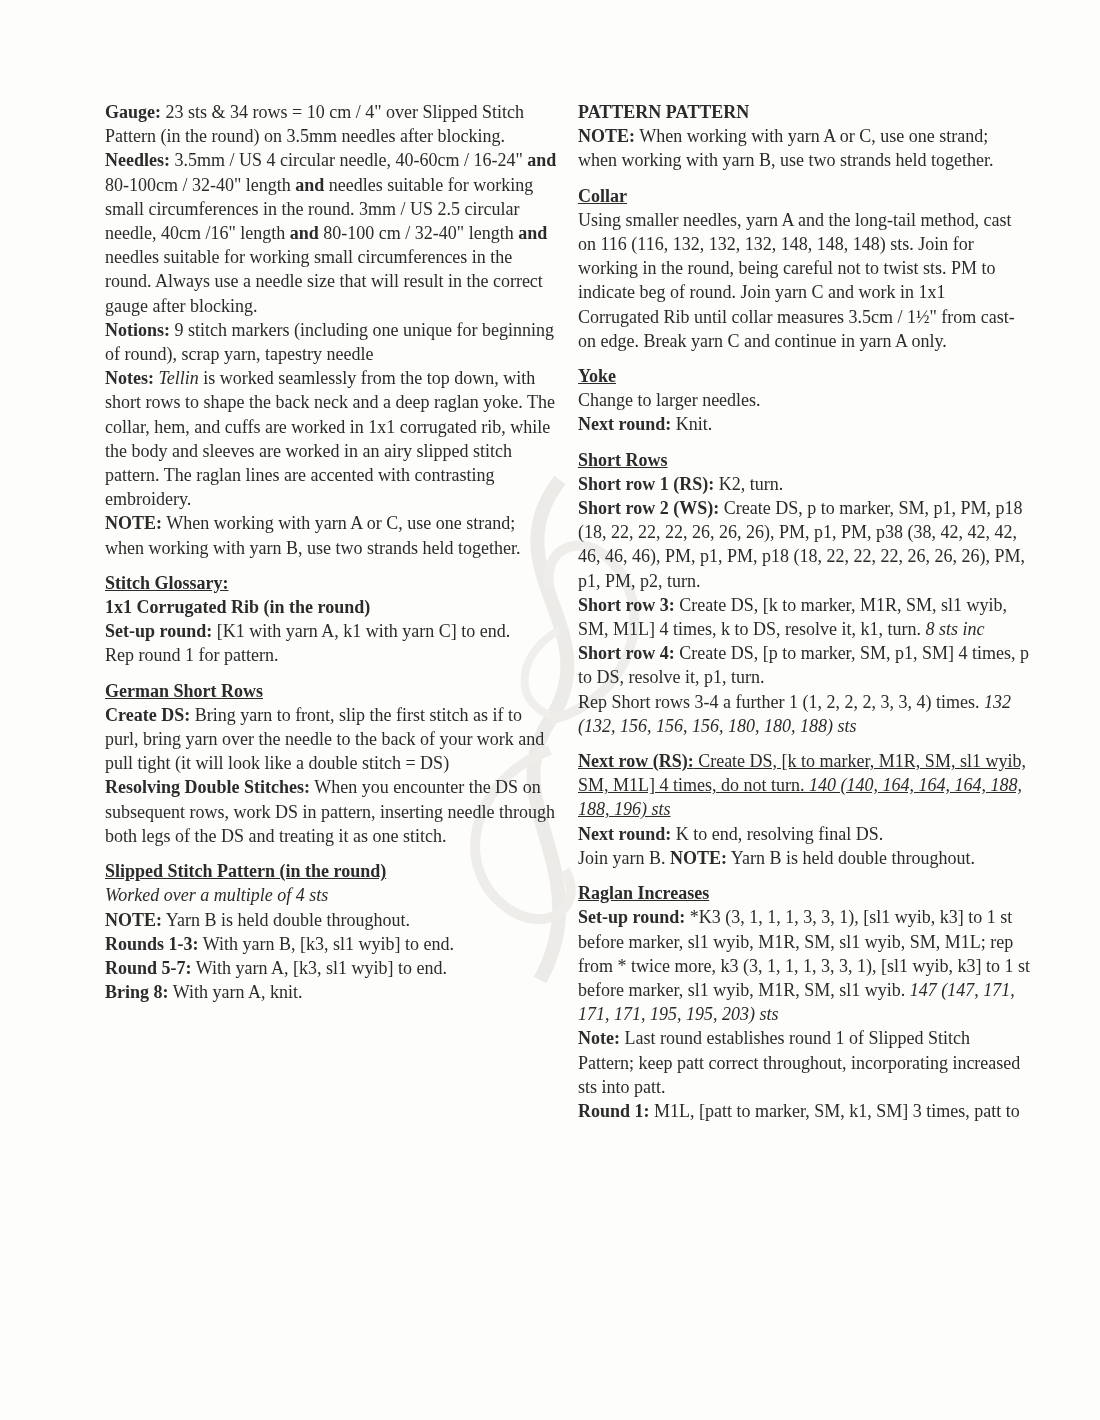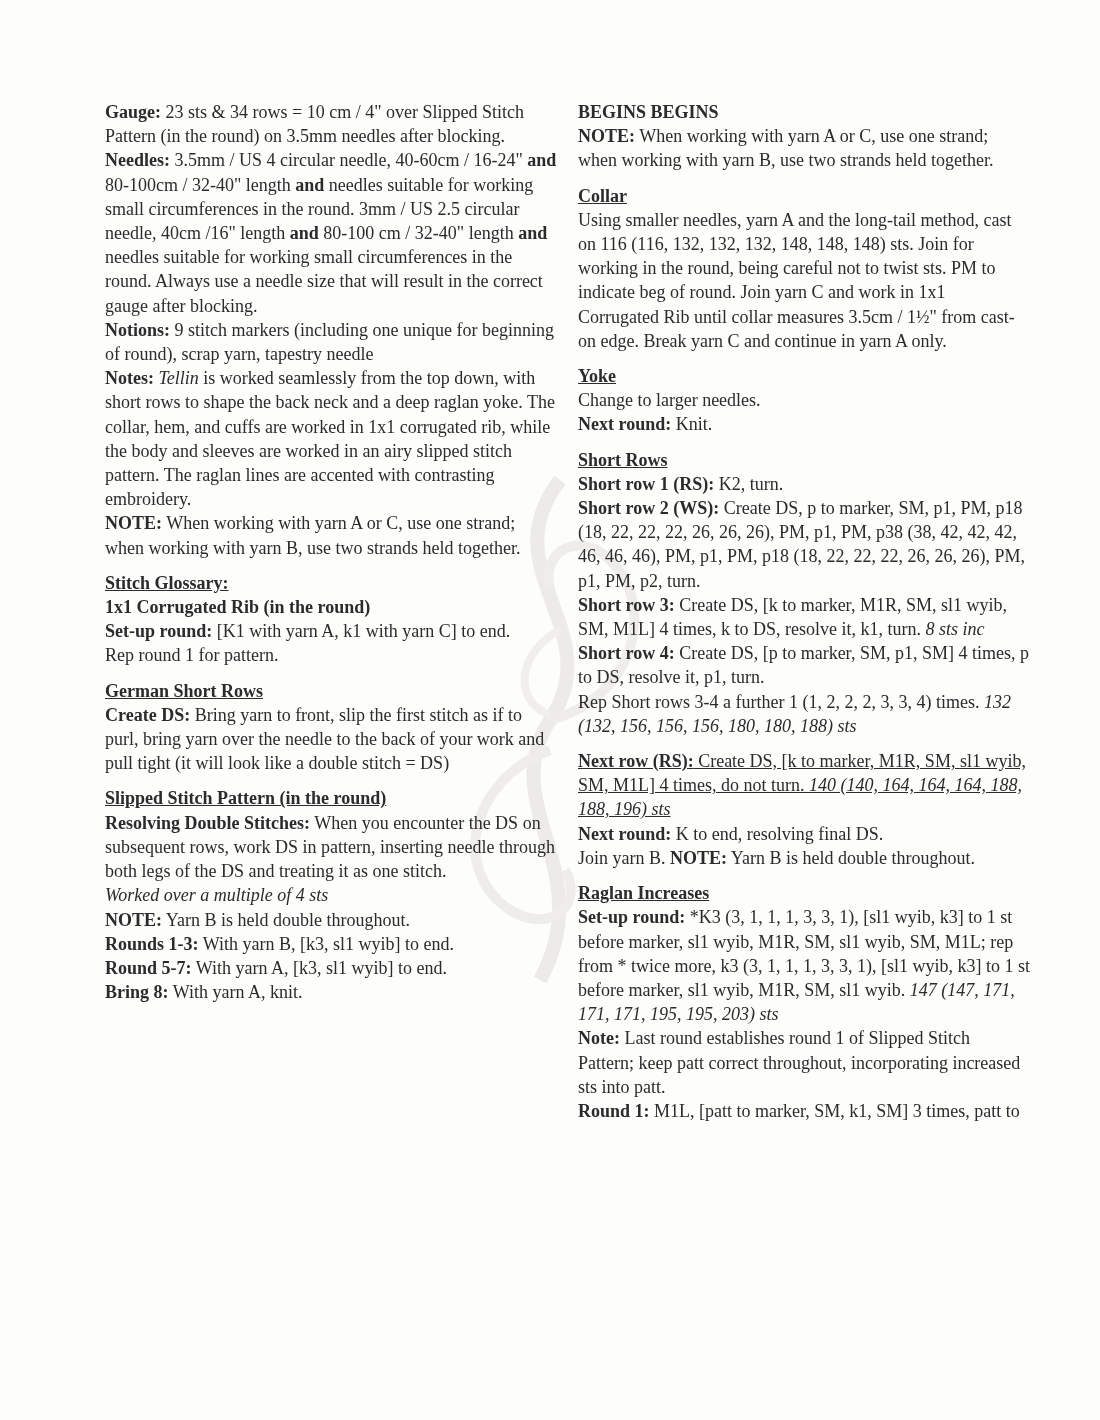--- a/index.html
+++ b/index.html
@@ -59,31 +59,31 @@
       <p class="para"><span class="b">Needles:</span><span> 3.5mm / US 4 circular needle, 40-60cm / 16-24" </span><span class="b">and</span><span> 80-100cm / 32-40" length </span><span class="b">and</span><span> needles suitable for working small circumferences in the round. 3mm / US 2.5 circular needle, 40cm /16" length </span><span class="b">and</span><span> 80-100 cm / 32-40" length </span><span class="b">and</span><span> needles suitable for working small circumferences in the round. Always use a needle size that will result in the correct gauge after blocking.</span></p>
       <p class="para"><span class="b">Notions:</span><span> 9 stitch markers (including one unique for beginning of round), scrap yarn, tapestry needle</span></p>
       <p class="para"><span class="b">Notes:</span><span> </span><span class="i">Tellin</span><span> is worked seamlessly from the top down, with short rows to shape the back neck and a deep raglan yoke. The collar, hem, and cuffs are worked in 1x1 corrugated rib, while the body and sleeves are worked in an airy slipped stitch pattern. The raglan lines are accented with contrasting embroidery.</span></p>
       <p class="para"><span class="b">NOTE:</span><span> When working with yarn A or C, use one strand; when working with yarn B, use two strands held together.</span></p>
       <p class="para gap"><span class="b">Stitch Glossary:</span></p>
       <p class="para"><span class="b">1x1 Corrugated Rib (in the round)</span></p>
       <p class="para"><span class="b">Set-up round:</span><span> [K1 with yarn A, k1 with yarn C] to end.</span></p>
       <p class="para"><span>Rep round 1 for pattern.</span></p>
       <p class="para gap"><span class="b">German Short Rows</span></p>
       <p class="para"><span class="b">Create DS:</span><span> Bring yarn to front, slip the first stitch as if to purl, bring yarn over the needle to the back of your work and pull tight (it will look like a double stitch = DS)</span></p>
+      <p class="para"><span class="b">Resolving Double Stitches:</span><span> When you encounter the DS on subsequent rows, work DS in pattern, inserting needle through both legs of the DS and treating it as one stitch.</span></p>
       <p class="para gap"><span class="b">Slipped Stitch Pattern (in the round)</span></p>
-      <p class="para"><span class="b">Resolving Double Stitches:</span><span> When you encounter the DS on subsequent rows, work DS in pattern, inserting needle through both legs of the DS and treating it as one stitch.</span></p>
       <p class="para"><span class="i">Worked over a multiple of 4 sts</span></p>
       <p class="para"><span class="b">NOTE:</span><span> Yarn B is held double throughout.</span></p>
       <p class="para"><span class="b">Rounds 1-3:</span><span> With yarn B, [k3, sl1 wyib] to end.</span></p>
       <p class="para"><span class="b">Round 5-7:</span><span> With yarn A, [k3, sl1 wyib] to end.</span></p>
       <p class="para"><span class="b">Bring 8:</span><span> With yarn A, knit.</span></p>
     </div>
 
   <div class="col col-right">
-      <p class="para"><span class="b">BEGINS BEGINS</span></p>
+      <p class="para"><span class="b">PATTERN PATTERN</span></p>
       <p class="para"><span class="b">NOTE:</span><span> When working with yarn A or C, use one strand; when working with yarn B, use two strands held together.</span></p>
       <p class="para gap"><span class="b">Collar</span></p>
       <p class="para"><span>Using smaller needles, yarn A and the long-tail method, cast on 116 (116, 132, 132, 132, 148, 148, 148) sts. Join for working in the round, being careful not to twist sts. PM to indicate beg of round. Join yarn C and work in 1x1 Corrugated Rib until collar measures 3.5cm / 1½" from cast-on edge. Break yarn C and continue in yarn A only.</span></p>
       <p class="para gap"><span class="b">Yoke</span></p>
       <p class="para"><span>Change to larger needles.</span></p>
       <p class="para"><span class="b">Next round:</span><span> Knit.</span></p>
       <p class="para gap"><span class="b">Short Rows</span></p>
       <p class="para"><span class="b">Short row 1 (RS):</span><span> K2, turn.</span></p>
       <p class="para"><span class="b">Short row 2 (WS):</span><span> Create DS, p to marker, SM, p1, PM, p18 (18, 22, 22, 22, 26, 26, 26), PM, p1, PM, p38 (38, 42, 42, 42, 46, 46, 46), PM, p1, PM, p18 (18, 22, 22, 22, 26, 26, 26), PM, p1, PM, p2, turn.</span></p>
       <p class="para"><span class="b">Short row 3:</span><span> Create DS, [k to marker, M1R, SM, sl1 wyib, SM, M1L] 4 times, k to DS, resolve it, k1, turn. </span><span class="i">8 sts inc</span></p>

